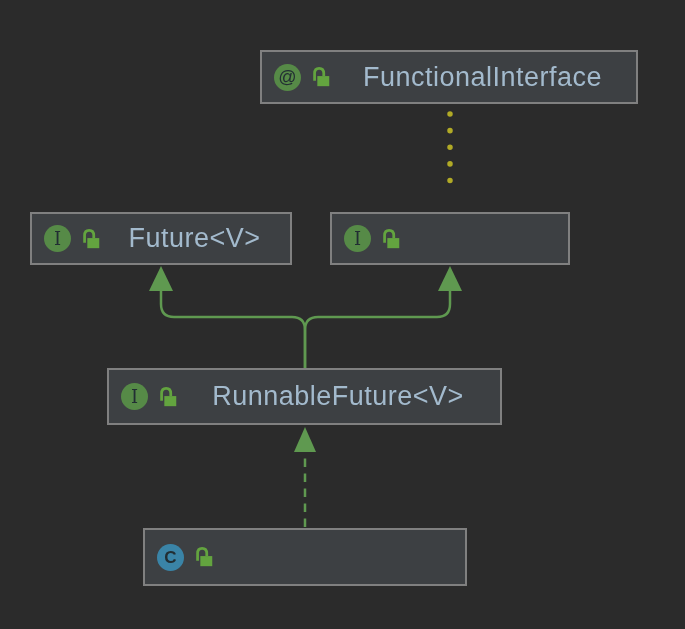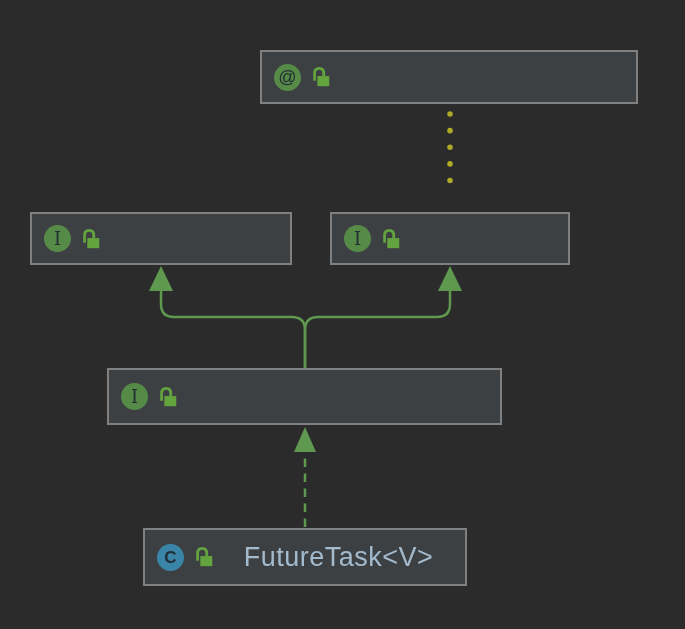--- a/index.html
+++ b/index.html
@@ -113,56 +113,58 @@
   </svg>
 
   <div class="node" style="left:260px; top:50px; width:378px; height:54px;">
     <span class="badge kind-annotation">
       <span class="glyph">@</span>
     </span>
     <svg class="lock" width="22" height="24" viewBox="0 0 24 26">
       <path class="shackle" d="M5 17 L5 9 Q5 3.5 10 3.5 Q15 3.5 15 9 L15 12"></path>
       <rect class="body" x="8" y="12" width="13" height="11"></rect>
     </svg>
+    <span class="label">FunctionalInterface</span>
   </div>
 
   <div class="node" style="left:30px; top:212px; width:262px; height:53px;">
     <span class="badge kind-interface">
       <span class="glyph">I</span>
     </span>
     <svg class="lock" width="22" height="24" viewBox="0 0 24 26">
       <path class="shackle" d="M5 17 L5 9 Q5 3.5 10 3.5 Q15 3.5 15 9 L15 12"></path>
       <rect class="body" x="8" y="12" width="13" height="11"></rect>
     </svg>
+    <span class="label">Future&lt;V&gt;</span>
   </div>
 
   <div class="node" style="left:330px; top:212px; width:240px; height:53px;">
     <span class="badge kind-interface">
       <span class="glyph">I</span>
     </span>
     <svg class="lock" width="22" height="24" viewBox="0 0 24 26">
       <path class="shackle" d="M5 17 L5 9 Q5 3.5 10 3.5 Q15 3.5 15 9 L15 12"></path>
       <rect class="body" x="8" y="12" width="13" height="11"></rect>
     </svg>
   </div>
 
   <div class="node" style="left:107px; top:368px; width:395px; height:57px;">
     <span class="badge kind-interface">
       <span class="glyph">I</span>
     </span>
     <svg class="lock" width="22" height="24" viewBox="0 0 24 26">
       <path class="shackle" d="M5 17 L5 9 Q5 3.5 10 3.5 Q15 3.5 15 9 L15 12"></path>
       <rect class="body" x="8" y="12" width="13" height="11"></rect>
     </svg>
+    <span class="label">RunnableFuture&lt;V&gt;</span>
   </div>
 
   <div class="node" style="left:143px; top:528px; width:324px; height:58px;">
     <span class="badge kind-class">
       <span class="glyph">C</span>
     </span>
     <svg class="lock" width="22" height="24" viewBox="0 0 24 26">
       <path class="shackle" d="M5 17 L5 9 Q5 3.5 10 3.5 Q15 3.5 15 9 L15 12"></path>
       <rect class="body" x="8" y="12" width="13" height="11"></rect>
     </svg>
-    <span class="label">FutureTask&lt;V&gt;</span>
   </div>
 
 </div>
 
 </body></html>

